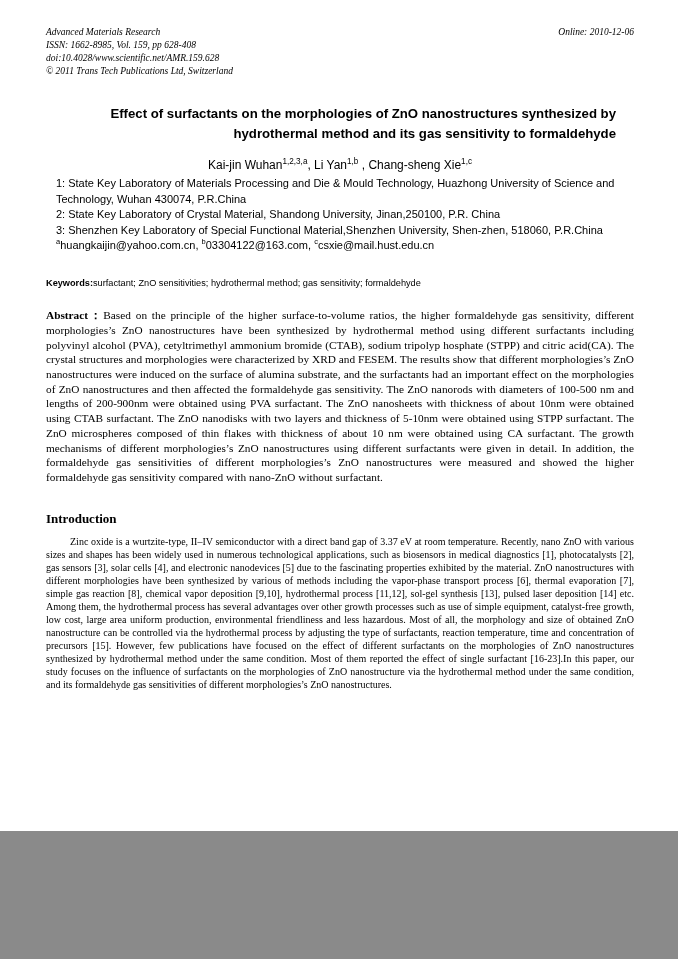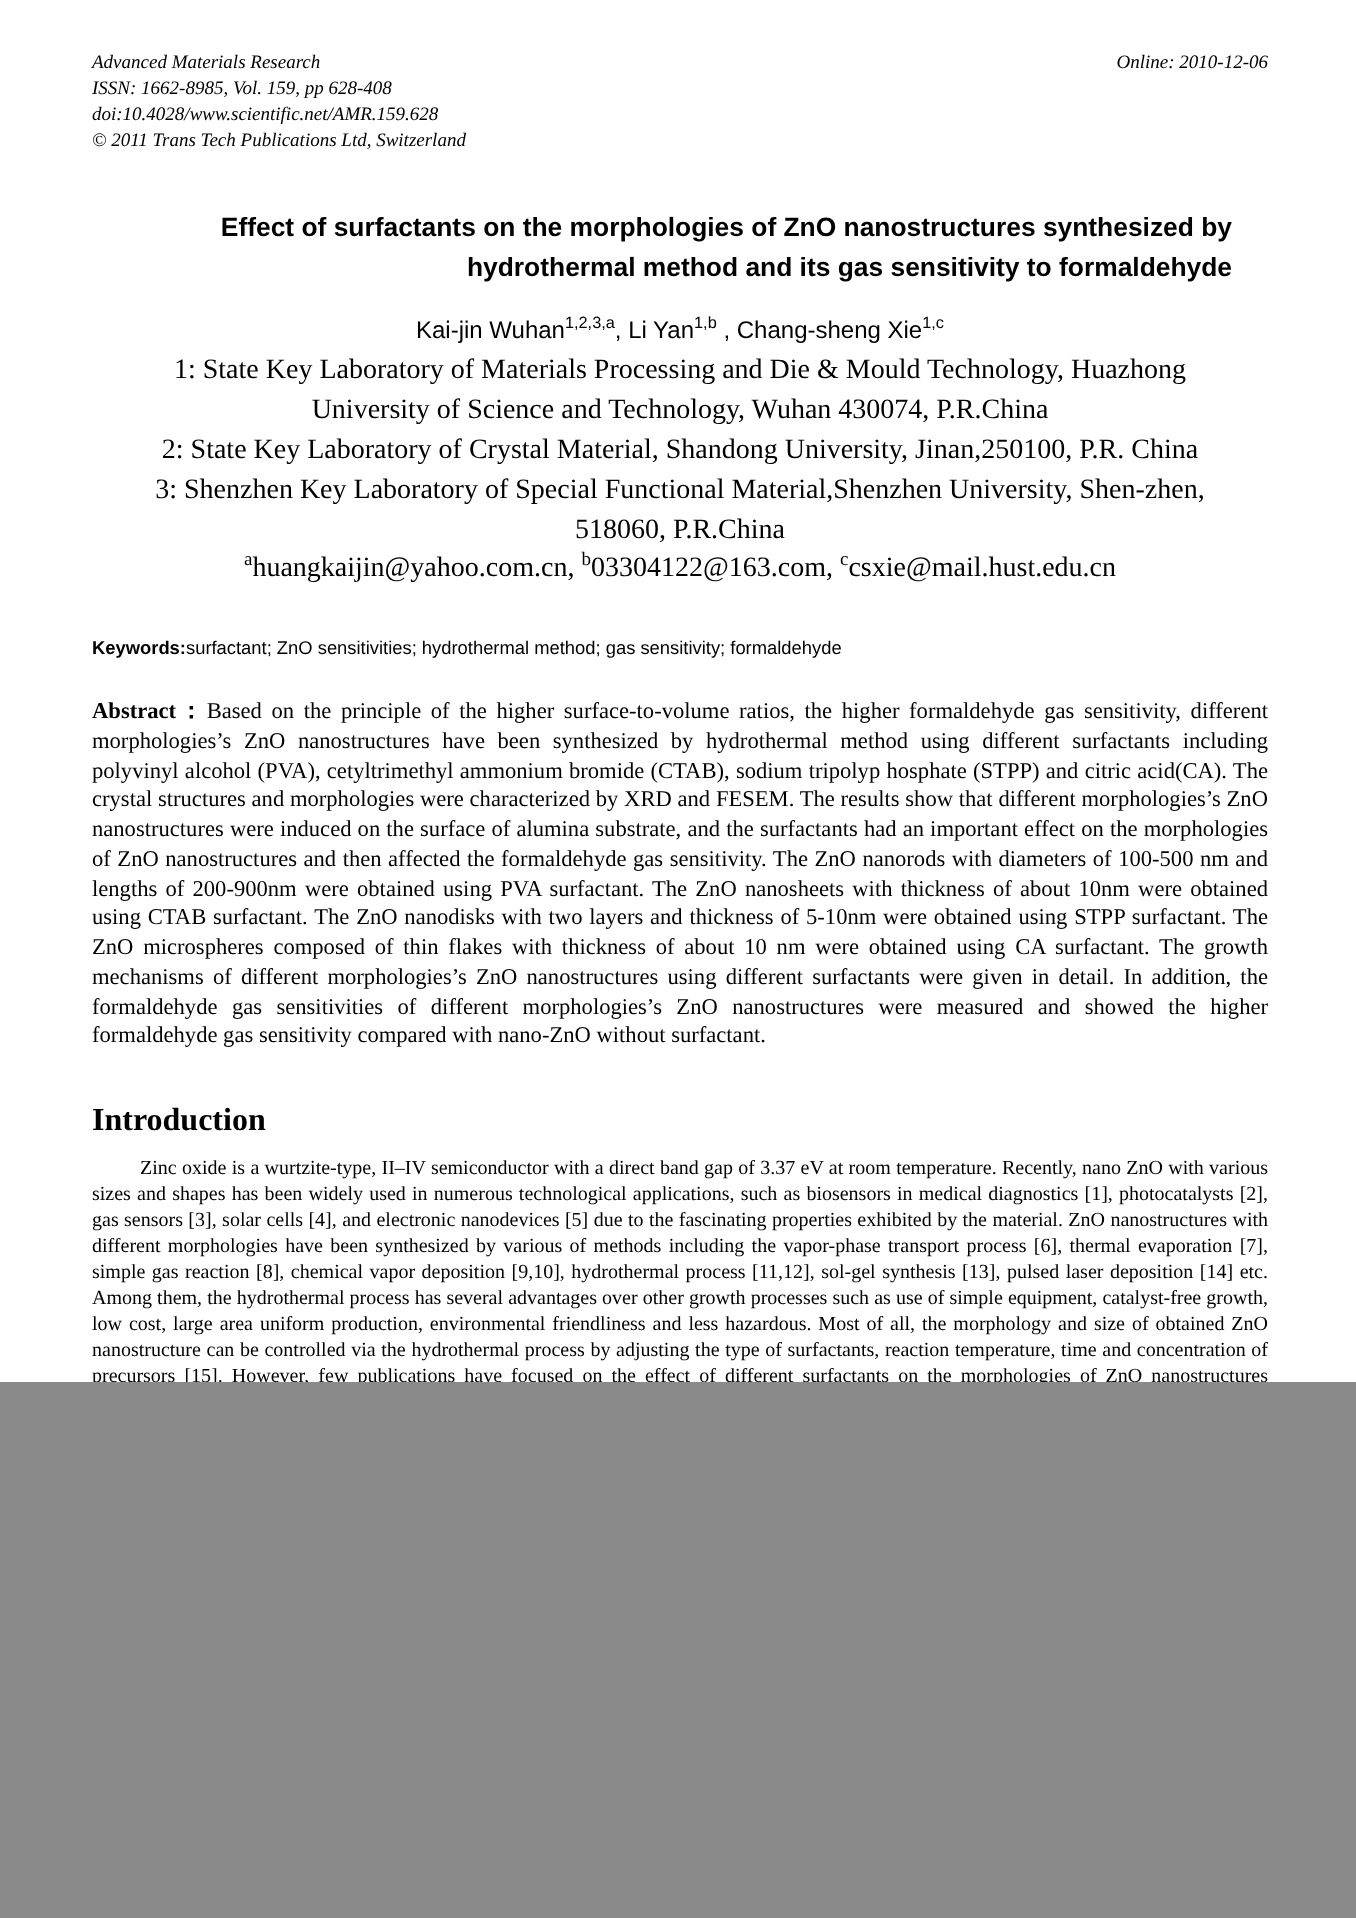--- a/index.html
+++ b/index.html
@@ -2,21 +2,21 @@
 <html><head>
 <meta charset="utf-8">
 <style>
   html, body {
     margin: 0;
     padding: 0;
     background: #8a8a8a;
   }
   .page {
     width: 678px;
-    height: 691px;
+    height: 831px;
     background: #ffffff;
     box-sizing: border-box;
     padding: 26px 44px 20px 46px;
     font-family: "Liberation Serif", serif;
     color: #000000;
     position: relative;
     overflow: hidden;
   }
   .header-block {
     font-family: "Liberation Serif", serif;
@@ -43,23 +43,22 @@
     padding: 0 18px;
   }
   .authors {
     text-align: center;
     font-family: "Liberation Sans", sans-serif;
     font-size: 12px;
     margin-top: 14px;
     margin-bottom: 4px;
   }
   .affil {
-    text-align: center;
-    font-family: Liberation Serif, serif;
-    font-size: 14px;
+    font-family: Liberation Sans, sans-serif;
+    font-size: 11px;
     line-height: 1.42;
     padding: 0 10px;
   }
   sup {
     font-size: 68%;
     vertical-align: super;
     line-height: 0;
   }
   .keywords {
     font-family: "Liberation Sans", sans-serif;
@@ -72,21 +71,21 @@
     margin-top: 20px;
     font-size: 11.3px;
     line-height: 1.305;
     text-align: justify;
   }
   .abstract .lead {
     font-weight: bold;
   }
   .section-head {
     margin-top: 26px;
-    font-size: 16px;
+    font-size: 13px;
     font-weight: bold;
   }
   .body-par {
     margin-top: 8px;
     font-size: 10px;
     line-height: 1.305;
     text-align: justify;
     text-indent: 24px;
   }
 </style>

